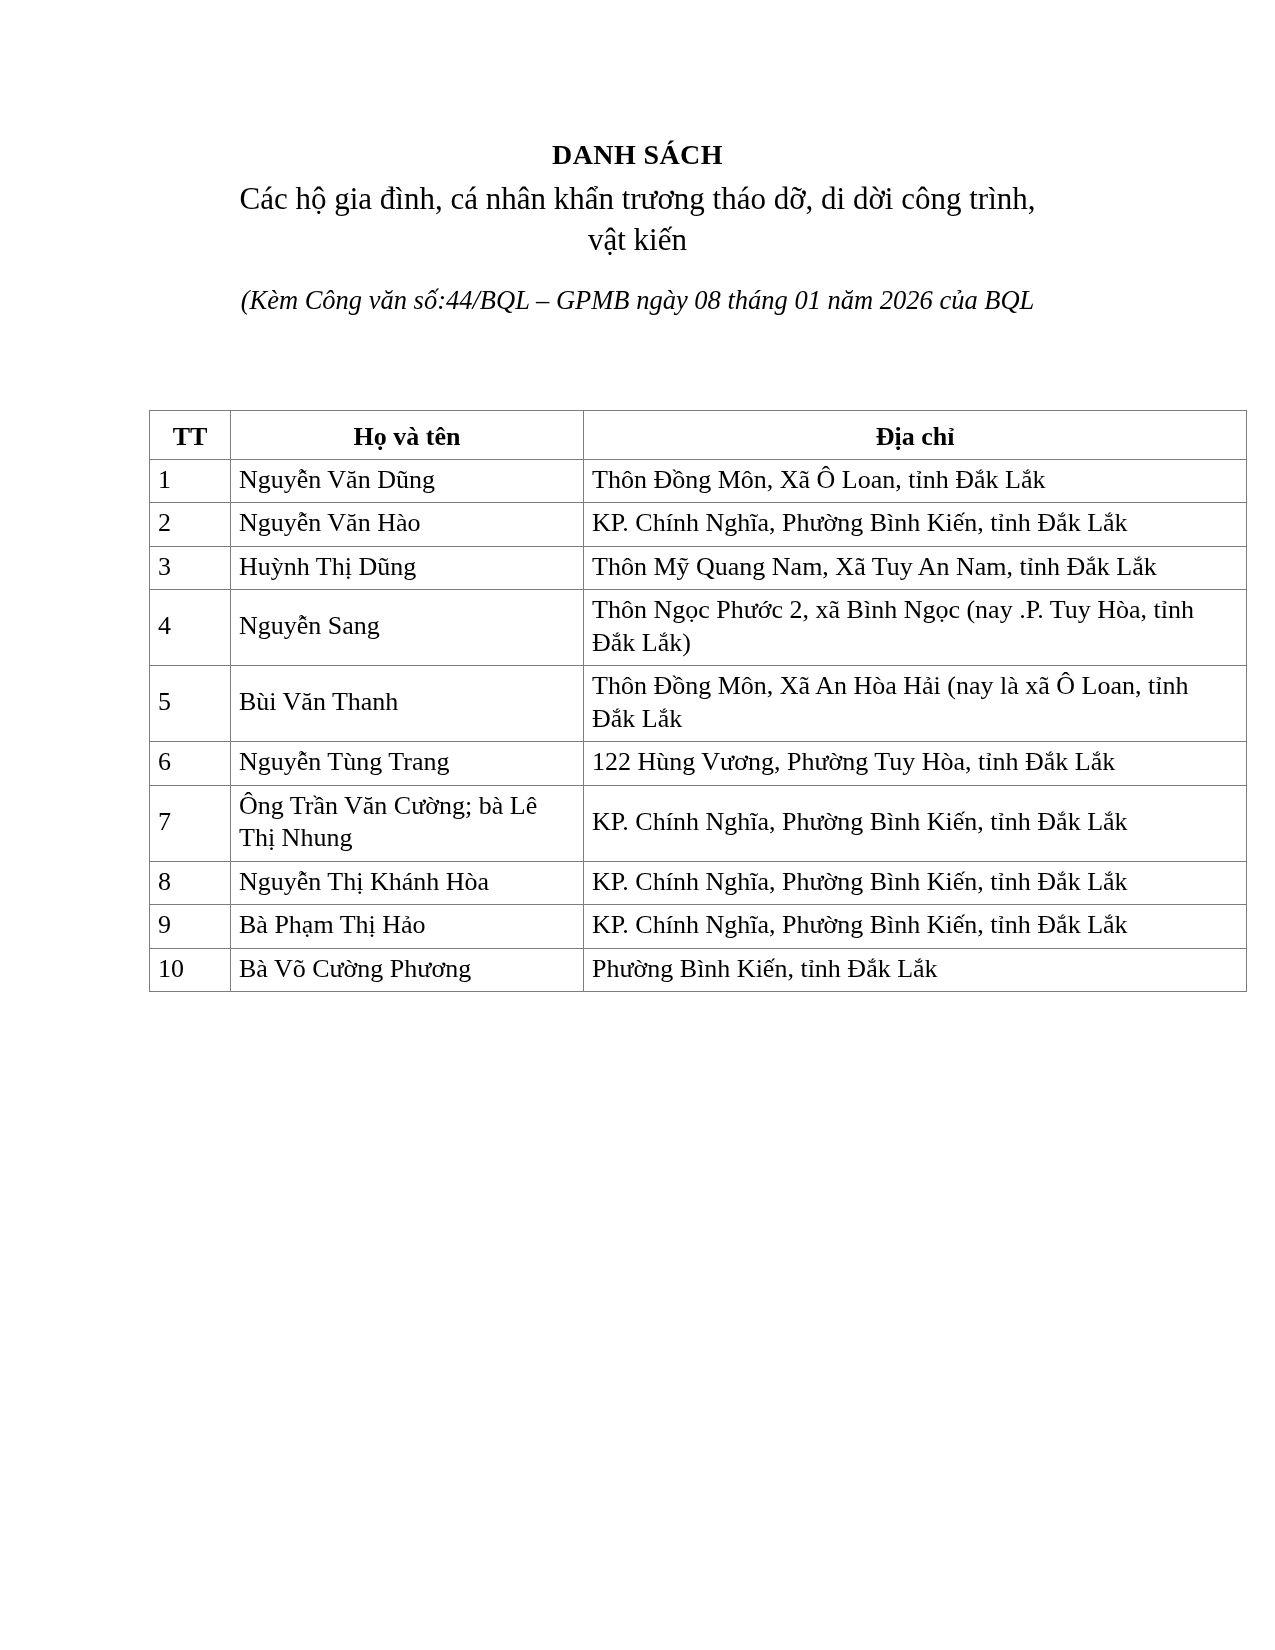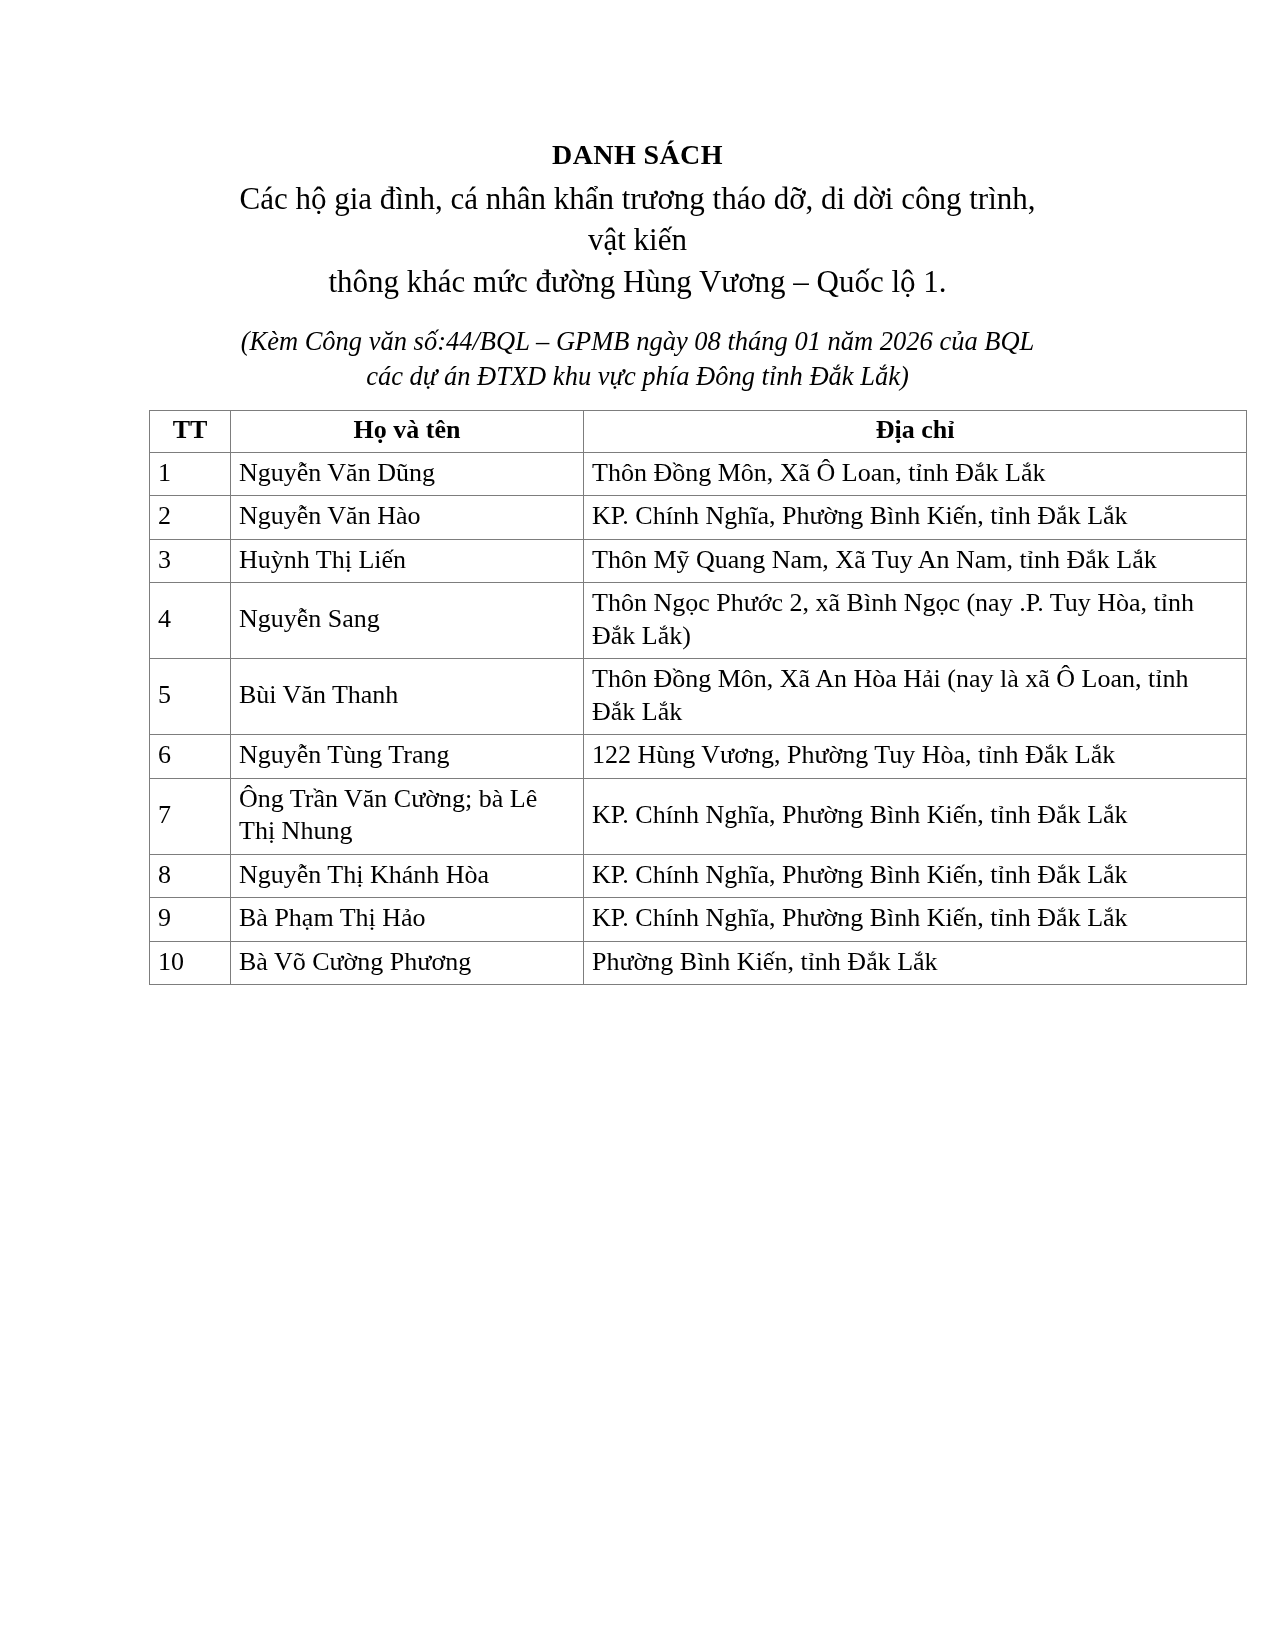--- a/index.html
+++ b/index.html
@@ -73,47 +73,45 @@
   table.list-table td {
     border: 1.6px solid #7d7d7d;
     font-size: 26px;
     line-height: 1.25;
     vertical-align: middle;
     padding: 4px 8px 6px 8px;
   }
   table.list-table thead th {
     font-weight: bold;
     text-align: center;
-    padding-top: 3px;
+    padding-top: 10px;
     padding-bottom: 5px;
   }
   .col-tt   { width: 64px;  text-align: left; padding-left: 11px; }
   .col-name { width: 336px; text-align: left; padding-left: 13px; }
   .col-addr { width: 646px; text-align: left; padding-left: 13px; }
   thead .col-tt   { text-align: center; padding-left: 0; }
   thead .col-name { text-align: center; padding-left: 0; margin-left: 22px; }
   thead .col-addr { text-align: center; padding-left: 0; }
   td.cell-tt { vertical-align: top; padding-top: 6px; }
 </style>
 </head>
 <body>
 
 <div class="page">
 
   <div class="heading-block">
     <h1 class="doc-title">DANH SÁCH</h1>
 
     <div class="subtitle">
       <span class="subtitle-line">Các hộ gia đình, cá nhân khẩn trương tháo dỡ, di dời công trình, vật kiến</span>
-      <span class="subtitle-line">thông khác mức đường Hùng Vương – Quốc lộ 1.</span>
     </div>
 
     <div class="ref-note">
       <span class="ref-line">(Kèm Công văn số:44/BQL – GPMB ngày 08 tháng 01 năm 2026 của BQL</span>
-      <span class="ref-line">các dự án ĐTXD khu vực phía Đông tỉnh Đắk Lắk)</span>
     </div>
   </div>
 
   <div class="table-wrap">
     <table class="list-table">
       <thead>
         <tr>
           <th class="col-tt">TT</th>
           <th class="col-name">Họ và tên</th>
           <th class="col-addr">Địa chỉ</th>
@@ -125,21 +123,21 @@
           <td class="col-name">Nguyễn Văn Dũng</td>
           <td class="col-addr">Thôn Đồng Môn, Xã Ô Loan, tỉnh Đắk Lắk</td>
         </tr>
         <tr>
           <td class="col-tt cell-tt">2</td>
           <td class="col-name">Nguyễn Văn Hào</td>
           <td class="col-addr">KP. Chính Nghĩa, Phường Bình Kiến, tỉnh Đắk Lắk</td>
         </tr>
         <tr>
           <td class="col-tt cell-tt">3</td>
-          <td class="col-name">Huỳnh Thị Liến</td>
+          <td class="col-name">Huỳnh Thị Dũng</td>
           <td class="col-addr">Thôn Mỹ Quang Nam, Xã Tuy An Nam, tỉnh Đắk Lắk</td>
         </tr>
         <tr>
           <td class="col-tt cell-tt">4</td>
           <td class="col-name">Nguyễn Sang</td>
           <td class="col-addr">Thôn Ngọc Phước 2, xã Bình Ngọc (nay .P. Tuy Hòa, tỉnh Đắk Lắk)</td>
         </tr>
         <tr>
           <td class="col-tt cell-tt">5</td>
           <td class="col-name">Bùi Văn Thanh</td>

